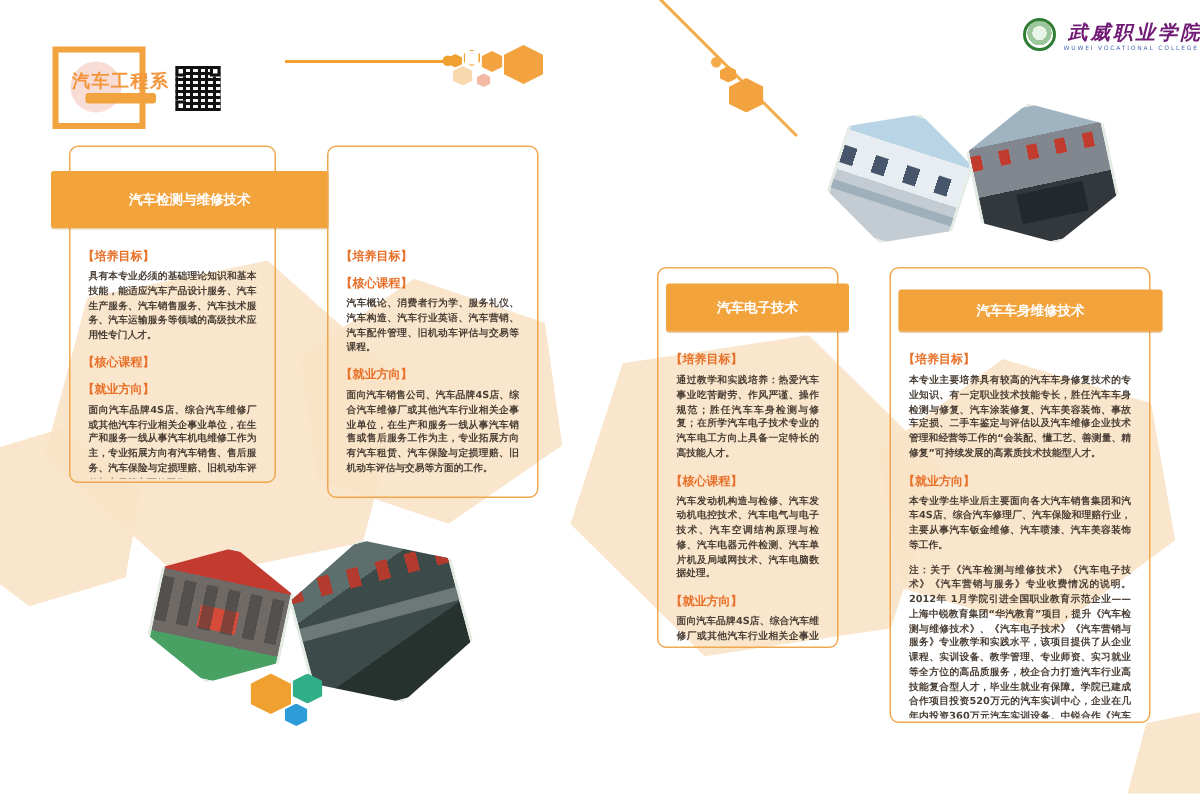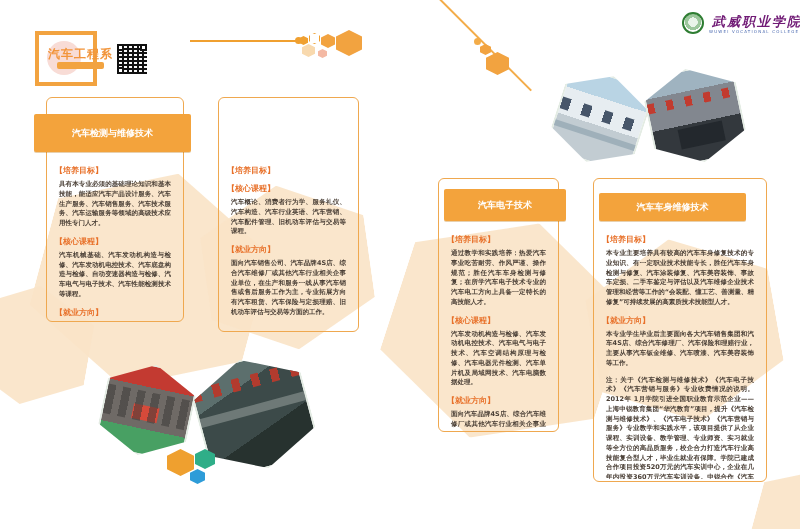--- a/index.html
+++ b/index.html
@@ -38,30 +38,30 @@
   .card{position:absolute;border:1px solid #efa84f;border-radius:6px;background:transparent;z-index:3;}
   .ribbon{position:absolute;background:#f3a33c;border-radius:2px;display:flex;align-items:center;
           justify-content:center;color:#ffffff;font-weight:bold;z-index:4;
           box-shadow:0 1px 0 rgba(190,120,20,.35);}
   .content{position:absolute;left:0;right:0;bottom:2px;overflow:hidden;padding:0 8px;}
   .sec-h{color:#e8712a;font-weight:bold;font-size:8px;text-align:left;margin:7px 0 3px;}
   .sec-b{color:#4b4037;font-size:6.5px;font-weight:600;line-height:1.5;text-align:justify;margin:4px;}
   .note{margin-top:7px;}
   
   .p1{left:46px;top:97px;width:136px;height:223px;}
-  .p1 .ribbon{left:-13px;top:16px;width:157px;height:38px;font-size:9px;}
+  .p1 .ribbon{left:-13px;top:16px;width:185px;height:38px;font-size:9px;}
   .p1 .content{top:60px;}
   .p2{left:218px;top:97px;width:139px;height:233px;}
   .p2 .ribbon{left:-7px;top:16px;width:156px;height:38px;font-size:8px;}
   .p2 .content{top:60px;}
   .p3{left:438px;top:178px;width:119px;height:252px;text-decoration:underline;}
   .p3 .ribbon{left:5px;top:10px;width:122px;height:32px;font-size:9px;}
   .p3 .content{top:48px;}
   .p4{left:593px;top:178px;width:172px;height:302px;}
-  .p4 .ribbon{left:5px;top:14px;width:147px;height:28px;font-size:9px;}
+  .p4 .ribbon{left:5px;top:14px;width:176px;height:28px;font-size:9px;}
   .p4 .content{top:48px;}
 </style>
 </head>
 <body>
 
 <div>
 
   <div class="hx peach" style="left:40px;top:170px;width:220px;height:220px;transform:rotate(15deg);"></div>
   <div class="hx peach" style="left:205px;top:185px;width:165px;height:165px;transform:rotate(-8deg);"></div>
   <div class="hx peach" style="left:-30px;top:285px;width:120px;height:120px;transform:rotate(10deg);"></div>
@@ -124,21 +124,20 @@
   <div class="hx" style="left:190px;top:469px;width:15px;height:15px;background:#2e9cd8;"></div>
 
   <div class="card p1">
     <div class="ribbon">
       <span>汽车检测与维修技术</span>
     </div>
     <div class="content">
       <div class="sec-h">【培养目标】</div>
       <p class="sec-b">具有本专业必须的基础理论知识和基本技能，能适应汽车产品设计服务、汽车生产服务、汽车销售服务、汽车技术服务、汽车运输服务等领域的高级技术应用性专门人才。</p>
       <div class="sec-h">【核心课程】</div>
-      <p class="sec-b">汽车机械基础、汽车发动机构造与检修、汽车发动机电控技术、汽车底盘构造与检修、自动变速器构造与检修、汽车电气与电子技术、汽车性能检测技术等课程。</p>
       <div class="sec-h">【就业方向】</div>
       <p class="sec-b">面向汽车品牌4S店、综合汽车维修厂或其他汽车行业相关企事业单位，在生产和服务一线从事汽车机电维修工作为主，专业拓展方向有汽车销售、售后服务、汽车保险与定损理赔、旧机动车评估与交易等方面的工作。</p>
     </div>
   </div>
 
   <div class="card p2">
     <div class="content">
       <div class="sec-h">【培养目标】</div>
       <div class="sec-h">【核心课程】</div>
       <p class="sec-b">汽车概论、消费者行为学、服务礼仪、汽车构造、汽车行业英语、汽车营销、汽车配件管理、旧机动车评估与交易等课程。</p>

